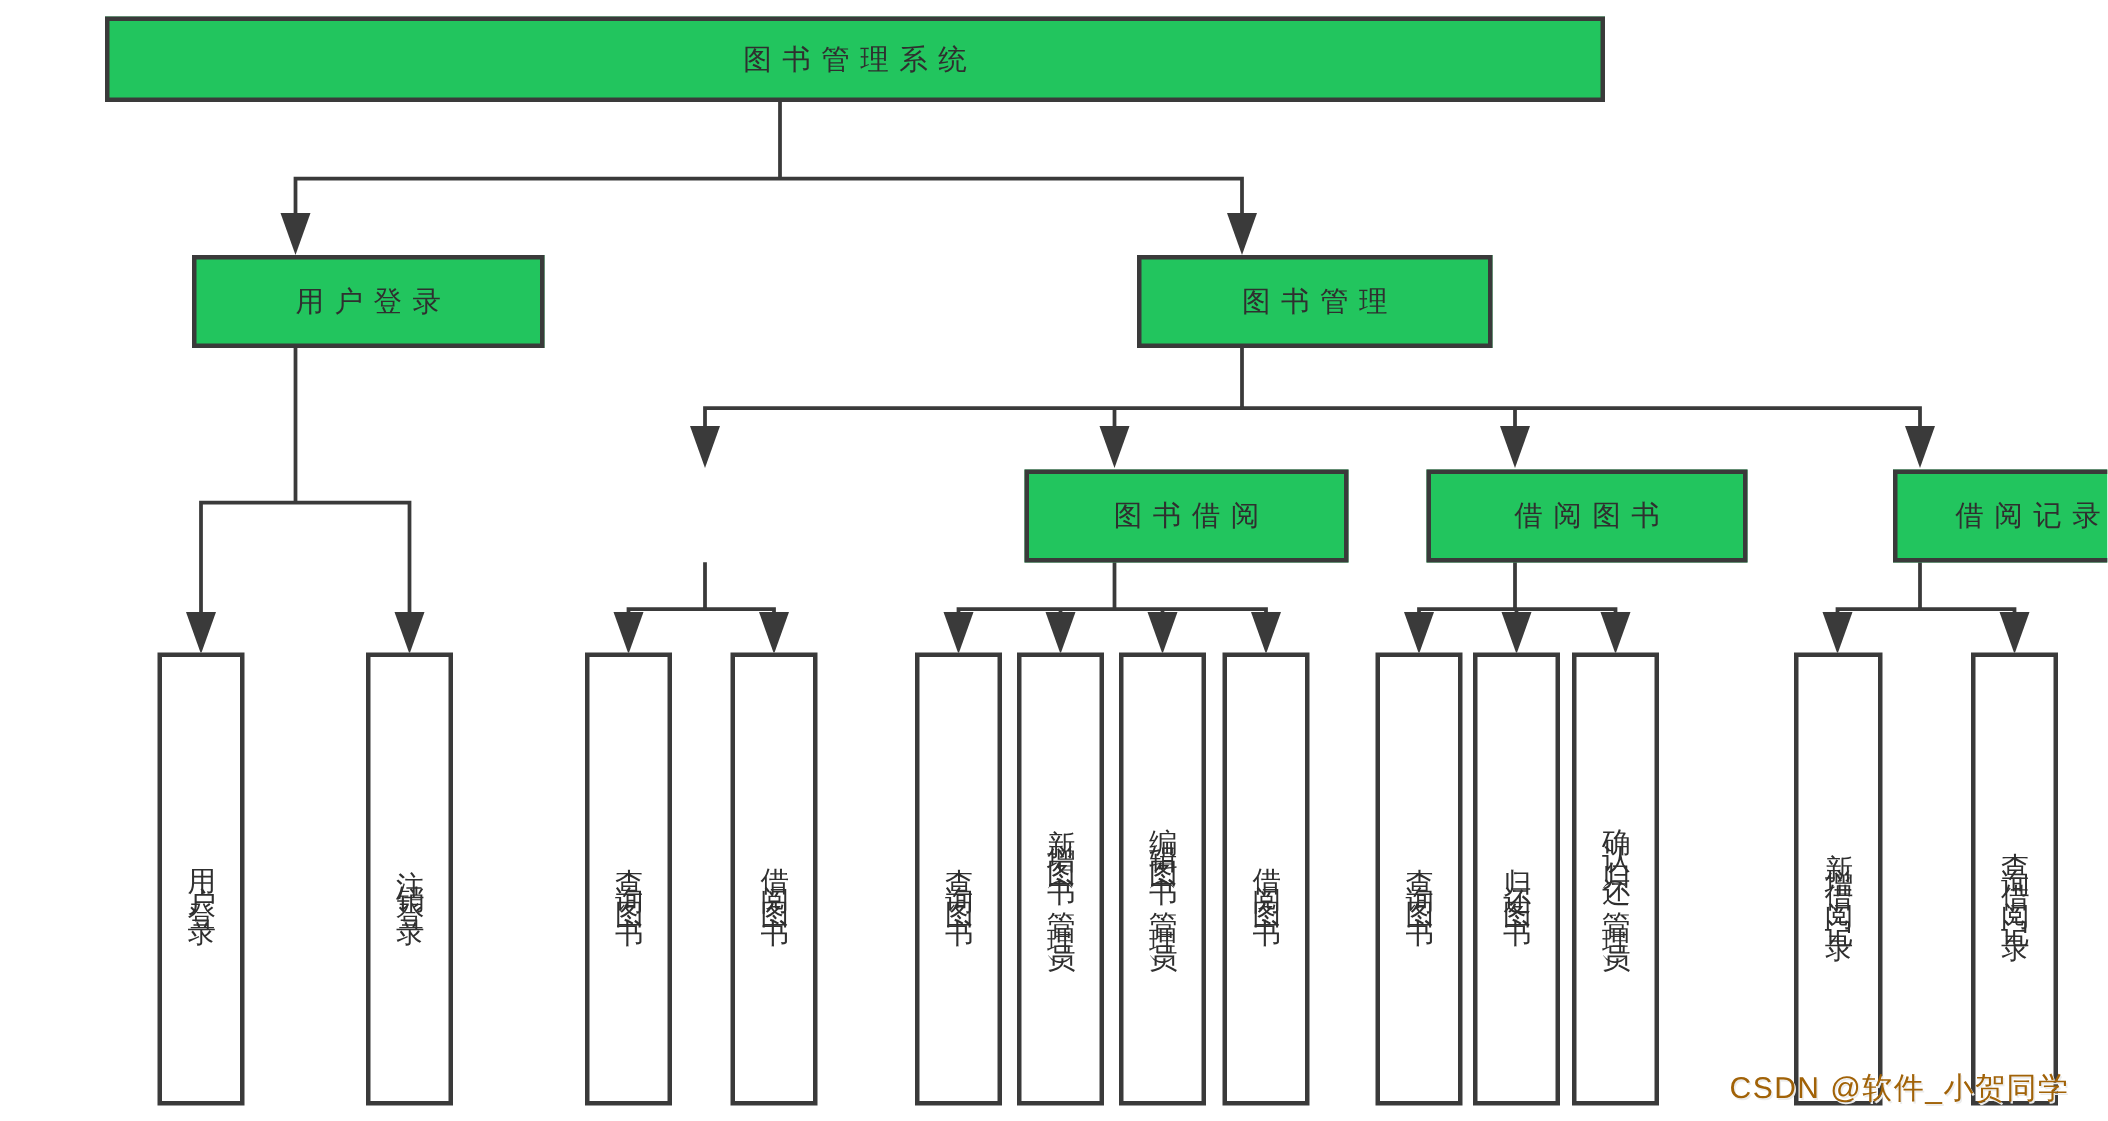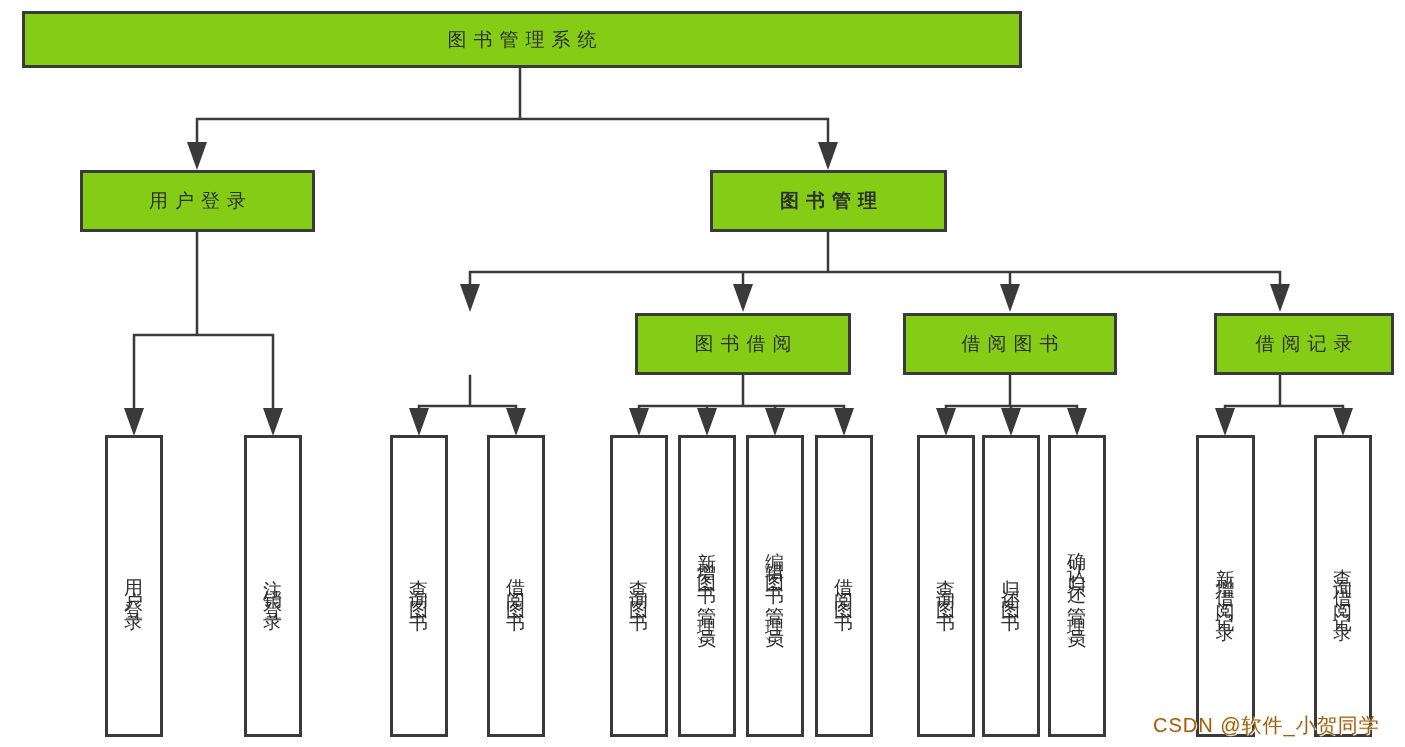--- a/index.html
+++ b/index.html
@@ -13,29 +13,30 @@
   }
   svg.connectors {
     position: absolute;
     left: 0; top: 0;
     width: 1405px; height: 747px;
   }
   .hbox {
     position: absolute;
     box-sizing: border-box;
     border: 3px solid #3a3a3a;
-    background: #84cc16;
+    background: #22c55e;
     display: flex;
     align-items: center;
     justify-content: center;
     font-size: 19px;
     letter-spacing: 7px;
     text-indent: 7px;
     color: #2f2f2f;
     white-space: nowrap;
+    margin-left: 48px;
   }
   .vbox {
     position: absolute;
     box-sizing: border-box;
     border: 3px solid #3a3a3a;
     background: #ffffff;
     display: flex;
     align-items: center;
     justify-content: center;
   }
@@ -106,21 +107,21 @@
       <polygon points="1067,408 1087,408 1077,436"></polygon>
 
       <polygon points="1215,408 1235,408 1225,436"></polygon>
       <polygon points="1333,408 1353,408 1343,436"></polygon>
     </g>
   </svg>
 
   <div class="hbox" style="left:22px; top:11px; width:1000px; height:57px;">图书管理系统</div>
 
   <div class="hbox" style="left:80px; top:170px; width:235px; height:62px;">用户登录</div>
-  <div class="hbox" style="left:710px; top:170px; width:237px; height:62px;font-weight:bold;">图书管理</div>
+  <div class="hbox" style="left:710px; top:170px; width:237px; height:62px;">图书管理</div>
 
   <div class="hbox" style="left:635px; top:313px; width:216px; height:62px;">图书借阅</div>
   <div class="hbox" style="left:903px; top:313px; width:214px; height:62px;">借阅图书</div>
   <div class="hbox" style="left:1214px; top:313px; width:180px; height:62px;">借阅记录</div>
 
   <div class="vbox" style="left:105px; top:435px; width:58px; height:302px;">
     <span>用户登录</span>
   </div>
   <div class="vbox" style="left:244px; top:435px; width:58px; height:302px;">
     <span>注销登录</span>

